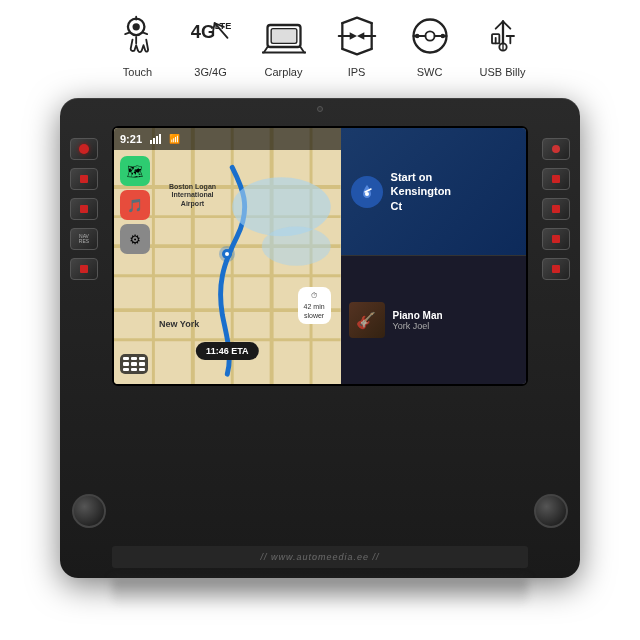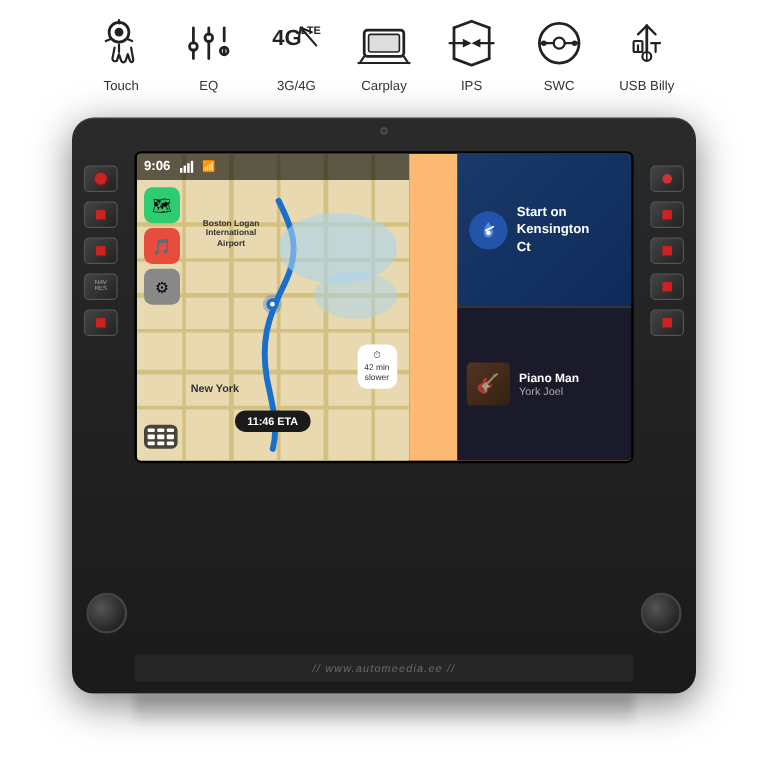--- a/index.html
+++ b/index.html
@@ -234,24 +234,23 @@
       top: 50%;
       left: 50%;
       transform: translate(-50%,-50%);
       z-index: 8;
     }
 
     
     .right-panel {
       width: 45%;
       height: 100%;
-      background: #fdba74;
+      background: #737373;
       display: flex;
       flex-direction: column;
-      padding-left: 40px;
     }
     .nav-card {
       flex: 0 0 50%;
       background: linear-gradient(135deg, #1a3a6a, #0d2a5a);
       display: flex;
       align-items: center;
       padding: 8px 10px;
       gap: 8px;
       border-bottom: 1px solid #333;
     }
@@ -392,36 +391,20 @@
         <circle cx="22" cy="14" r="9" stroke="#222" stroke-width="2.5" fill="none"></circle>
         <path d="M22 6 C22 6 22 4 22 3" stroke="#222" stroke-width="2" stroke-linecap="round"></path>
         <path d="M22 25 L22 32 M15 20 L10 22 M29 20 L34 22" stroke="#222" stroke-width="2" stroke-linecap="round"></path>
         <path d="M18 28 L16 38 C16 40 18 41 20 40 L22 34 L24 40 C25 42 27 42 28 40 L30 34 L32 40 C33 42 35 41 35 39 L33 28" stroke="#222" stroke-width="2" stroke-linecap="round" stroke-linejoin="round" fill="none"></path>
         <circle cx="22" cy="14" r="4" fill="#222"></circle>
       </svg>
     </div>
     <span class="feature-label">Touch</span>
   </div>
 
-  <div class="feature-item">
-    <div class="feature-icon">
-      <svg class="icon-svg" viewBox="0 0 48 48" fill="none" xmlns="http://www.w3.org/2000/svg">
-        <line x1="10" y1="24" x2="10" y2="10" stroke="#222" stroke-width="2.5" stroke-linecap="round"></line>
-        <line x1="10" y1="30" x2="10" y2="38" stroke="#222" stroke-width="2.5" stroke-linecap="round"></line>
-        <circle cx="10" cy="27" r="3.5" fill="none" stroke="#222" stroke-width="2.5"></circle>
-        <line x1="24" y1="16" x2="24" y2="10" stroke="#222" stroke-width="2.5" stroke-linecap="round"></line>
-        <line x1="24" y1="22" x2="24" y2="38" stroke="#222" stroke-width="2.5" stroke-linecap="round"></line>
-        <circle cx="24" cy="19" r="3.5" fill="none" stroke="#222" stroke-width="2.5"></circle>
-        <line x1="38" y1="34" x2="38" y2="28" stroke="#222" stroke-width="2.5" stroke-linecap="round"></line>
-        <line x1="38" y1="10" x2="38" y2="22" stroke="#222" stroke-width="2.5" stroke-linecap="round"></line>
-        <circle cx="38" cy="31" r="3.5" fill="none" stroke="#222" stroke-width="2.5"></circle>
-      </svg>
-    </div>
-    <span class="feature-label">EQ</span>
-  </div>
 
   <div class="feature-item">
     <div class="feature-icon">
       <svg class="icon-svg" viewBox="0 0 48 48" fill="none" xmlns="http://www.w3.org/2000/svg">
         <text x="2" y="26" font-family="Arial" font-size="20" font-weight="bold" fill="#222">4G</text>
         <text x="28" y="16" font-family="Arial" font-size="10" font-weight="bold" fill="#222">LTE</text>
         <path d="M26 20 L28 10 L38 14" stroke="#222" stroke-width="2" fill="none" stroke-linecap="round"></path>
         <line x1="28" y1="10" x2="42" y2="26" stroke="#222" stroke-width="2" stroke-linecap="round"></line>
       </svg>
     </div>
@@ -553,21 +536,21 @@
             <line x1="160" y1="0" x2="160" y2="260" stroke="#d4c080" stroke-width="4"></line>
             <line x1="200" y1="0" x2="200" y2="260" stroke="#d4c080" stroke-width="3"></line>
 
             <path d="M 120 40 C 130 60 140 80 125 110 C 110 140 105 160 110 190 C 115 215 120 230 115 250" stroke="#1a6fcc" stroke-width="5" fill="none" stroke-linecap="round"></path>
 
             <ellipse cx="170" cy="80" rx="50" ry="30" fill="#a8d4f0" opacity="0.6"></ellipse>
             <ellipse cx="185" cy="120" rx="35" ry="20" fill="#a8d4f0" opacity="0.5"></ellipse>
           </svg>
 
           <div class="map-overlay-top">
-            <span class="map-time">9:06</span>
+            <span class="map-time">9:21</span>
             <div class="map-signal">
               <div class="signal-bar" style="height:4px;"></div>
               <div class="signal-bar" style="height:6px;"></div>
               <div class="signal-bar" style="height:8px;"></div>
               <div class="signal-bar" style="height:10px;"></div>
             </div>
             <span style="color:#fff;font-size:9px;">📶</span>
           </div>
 
           <div class="map-app-icons">

